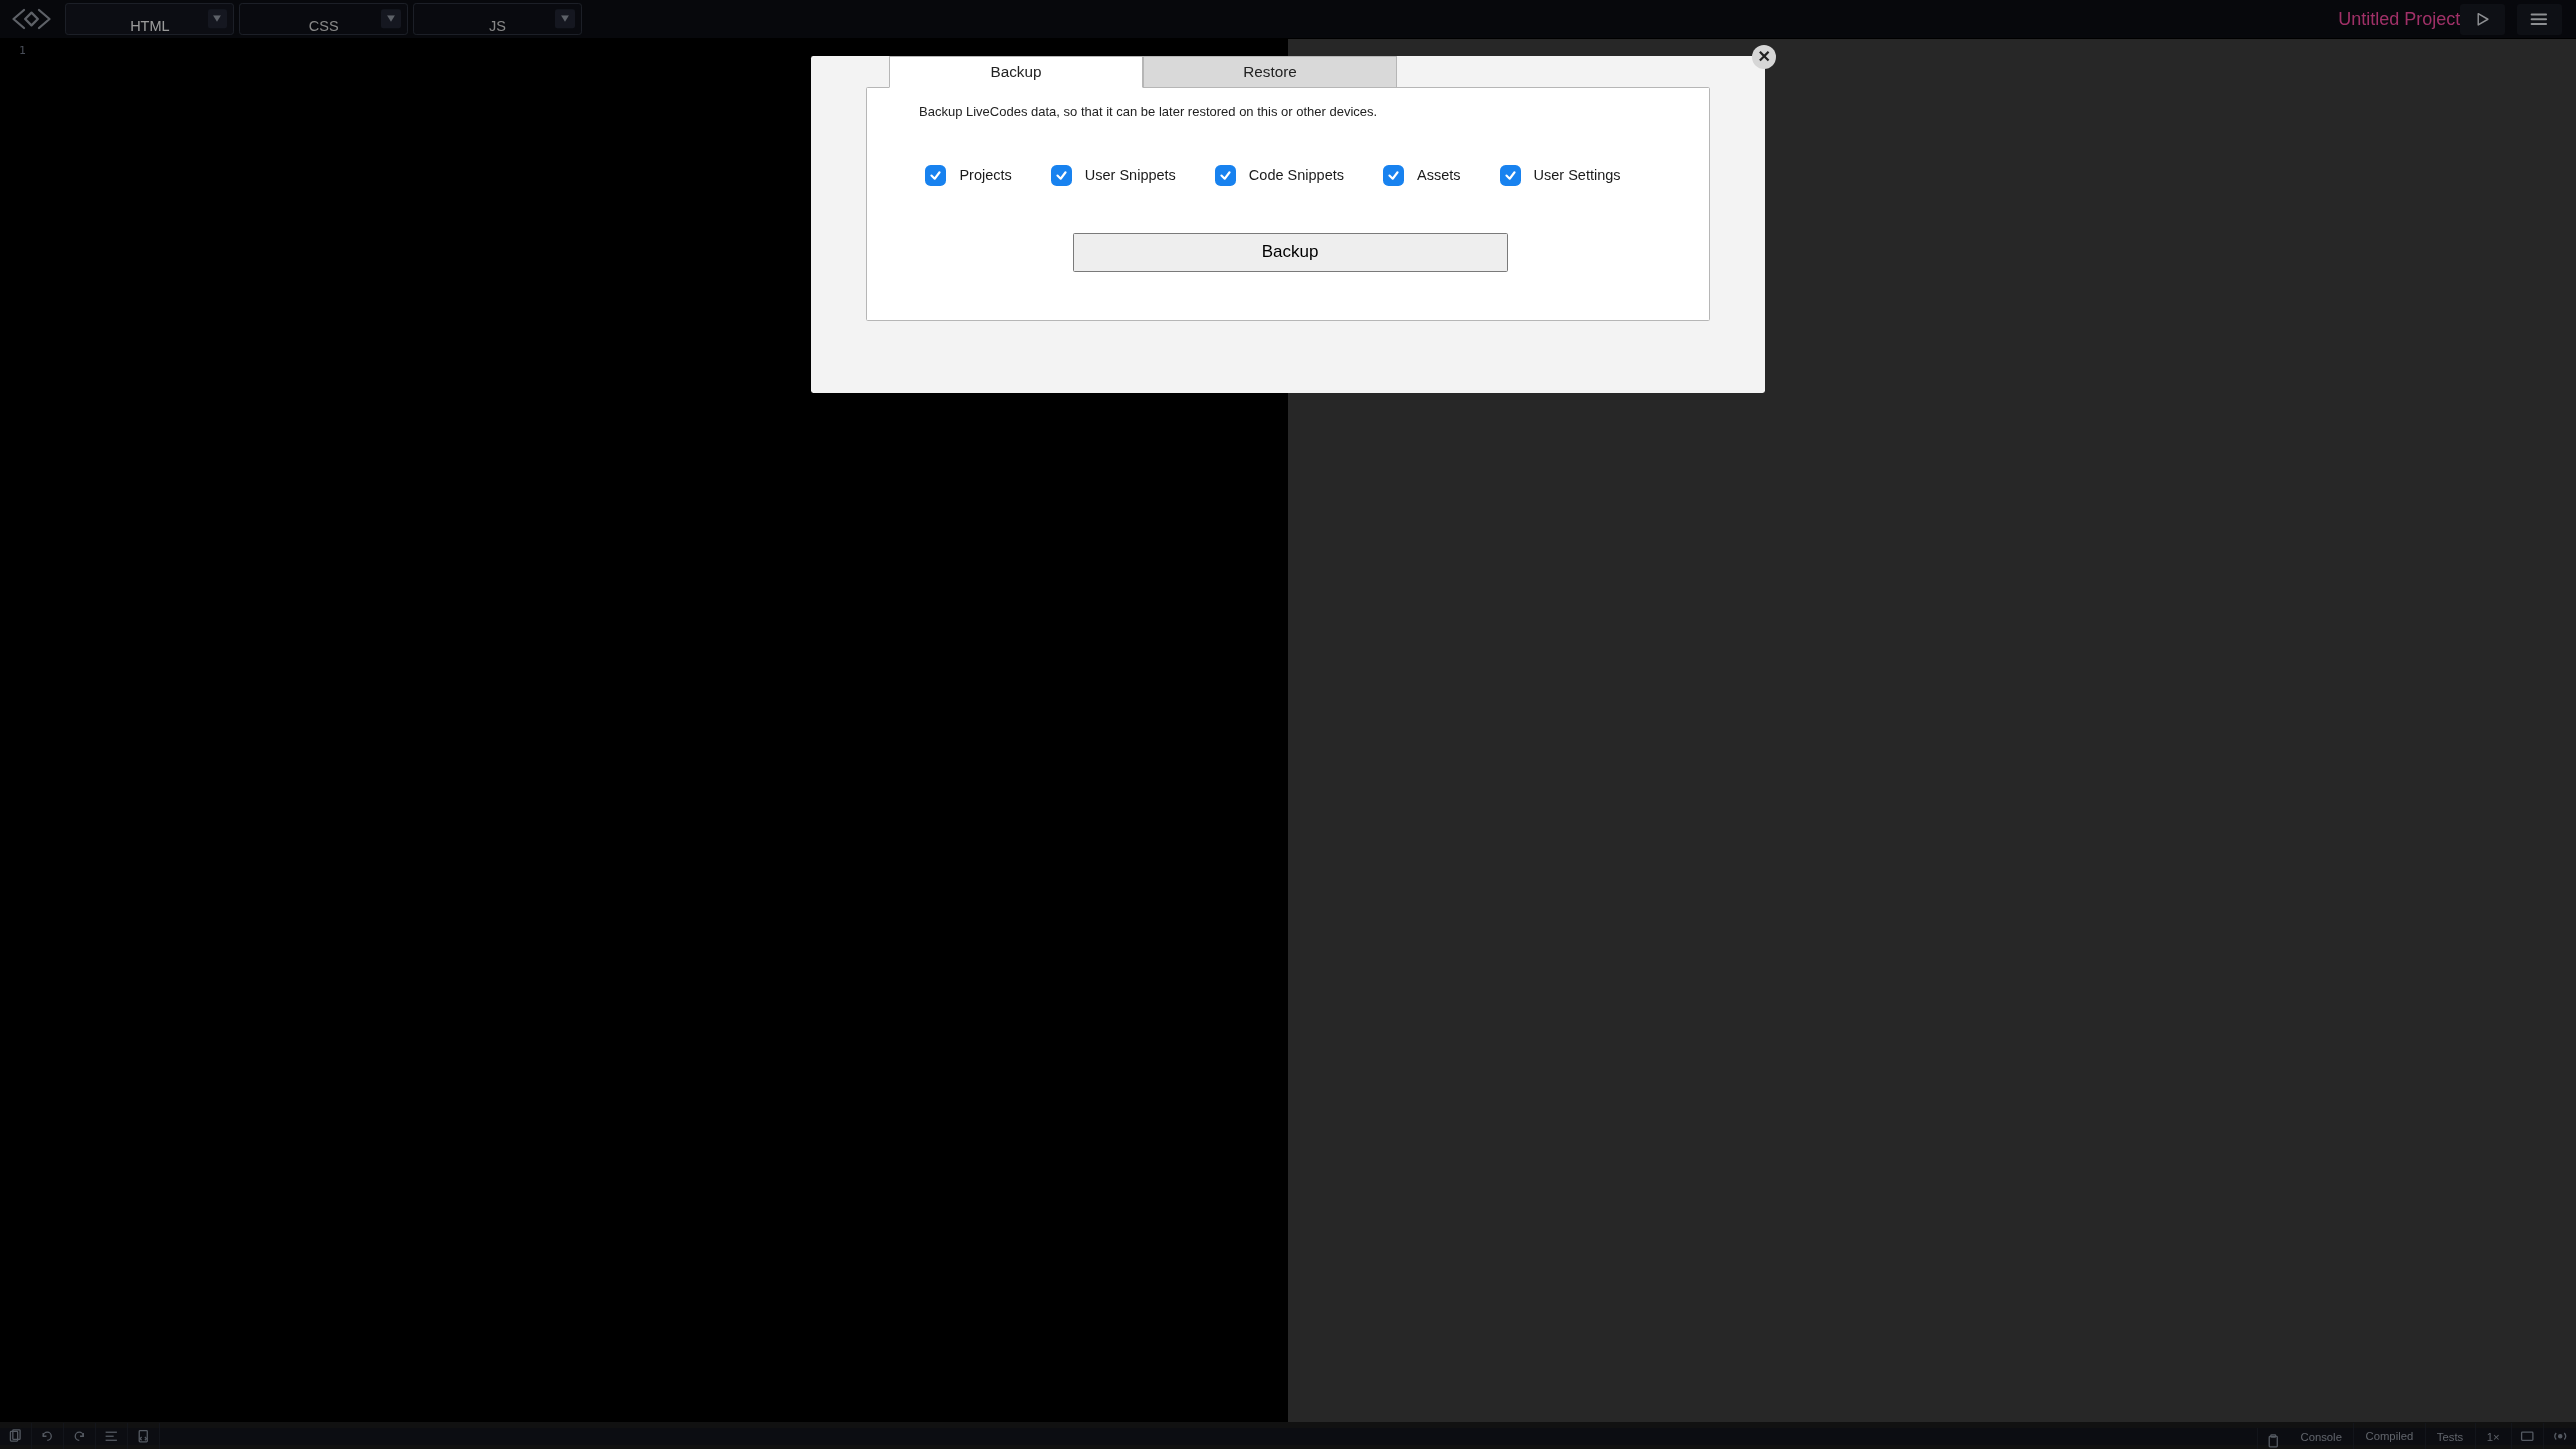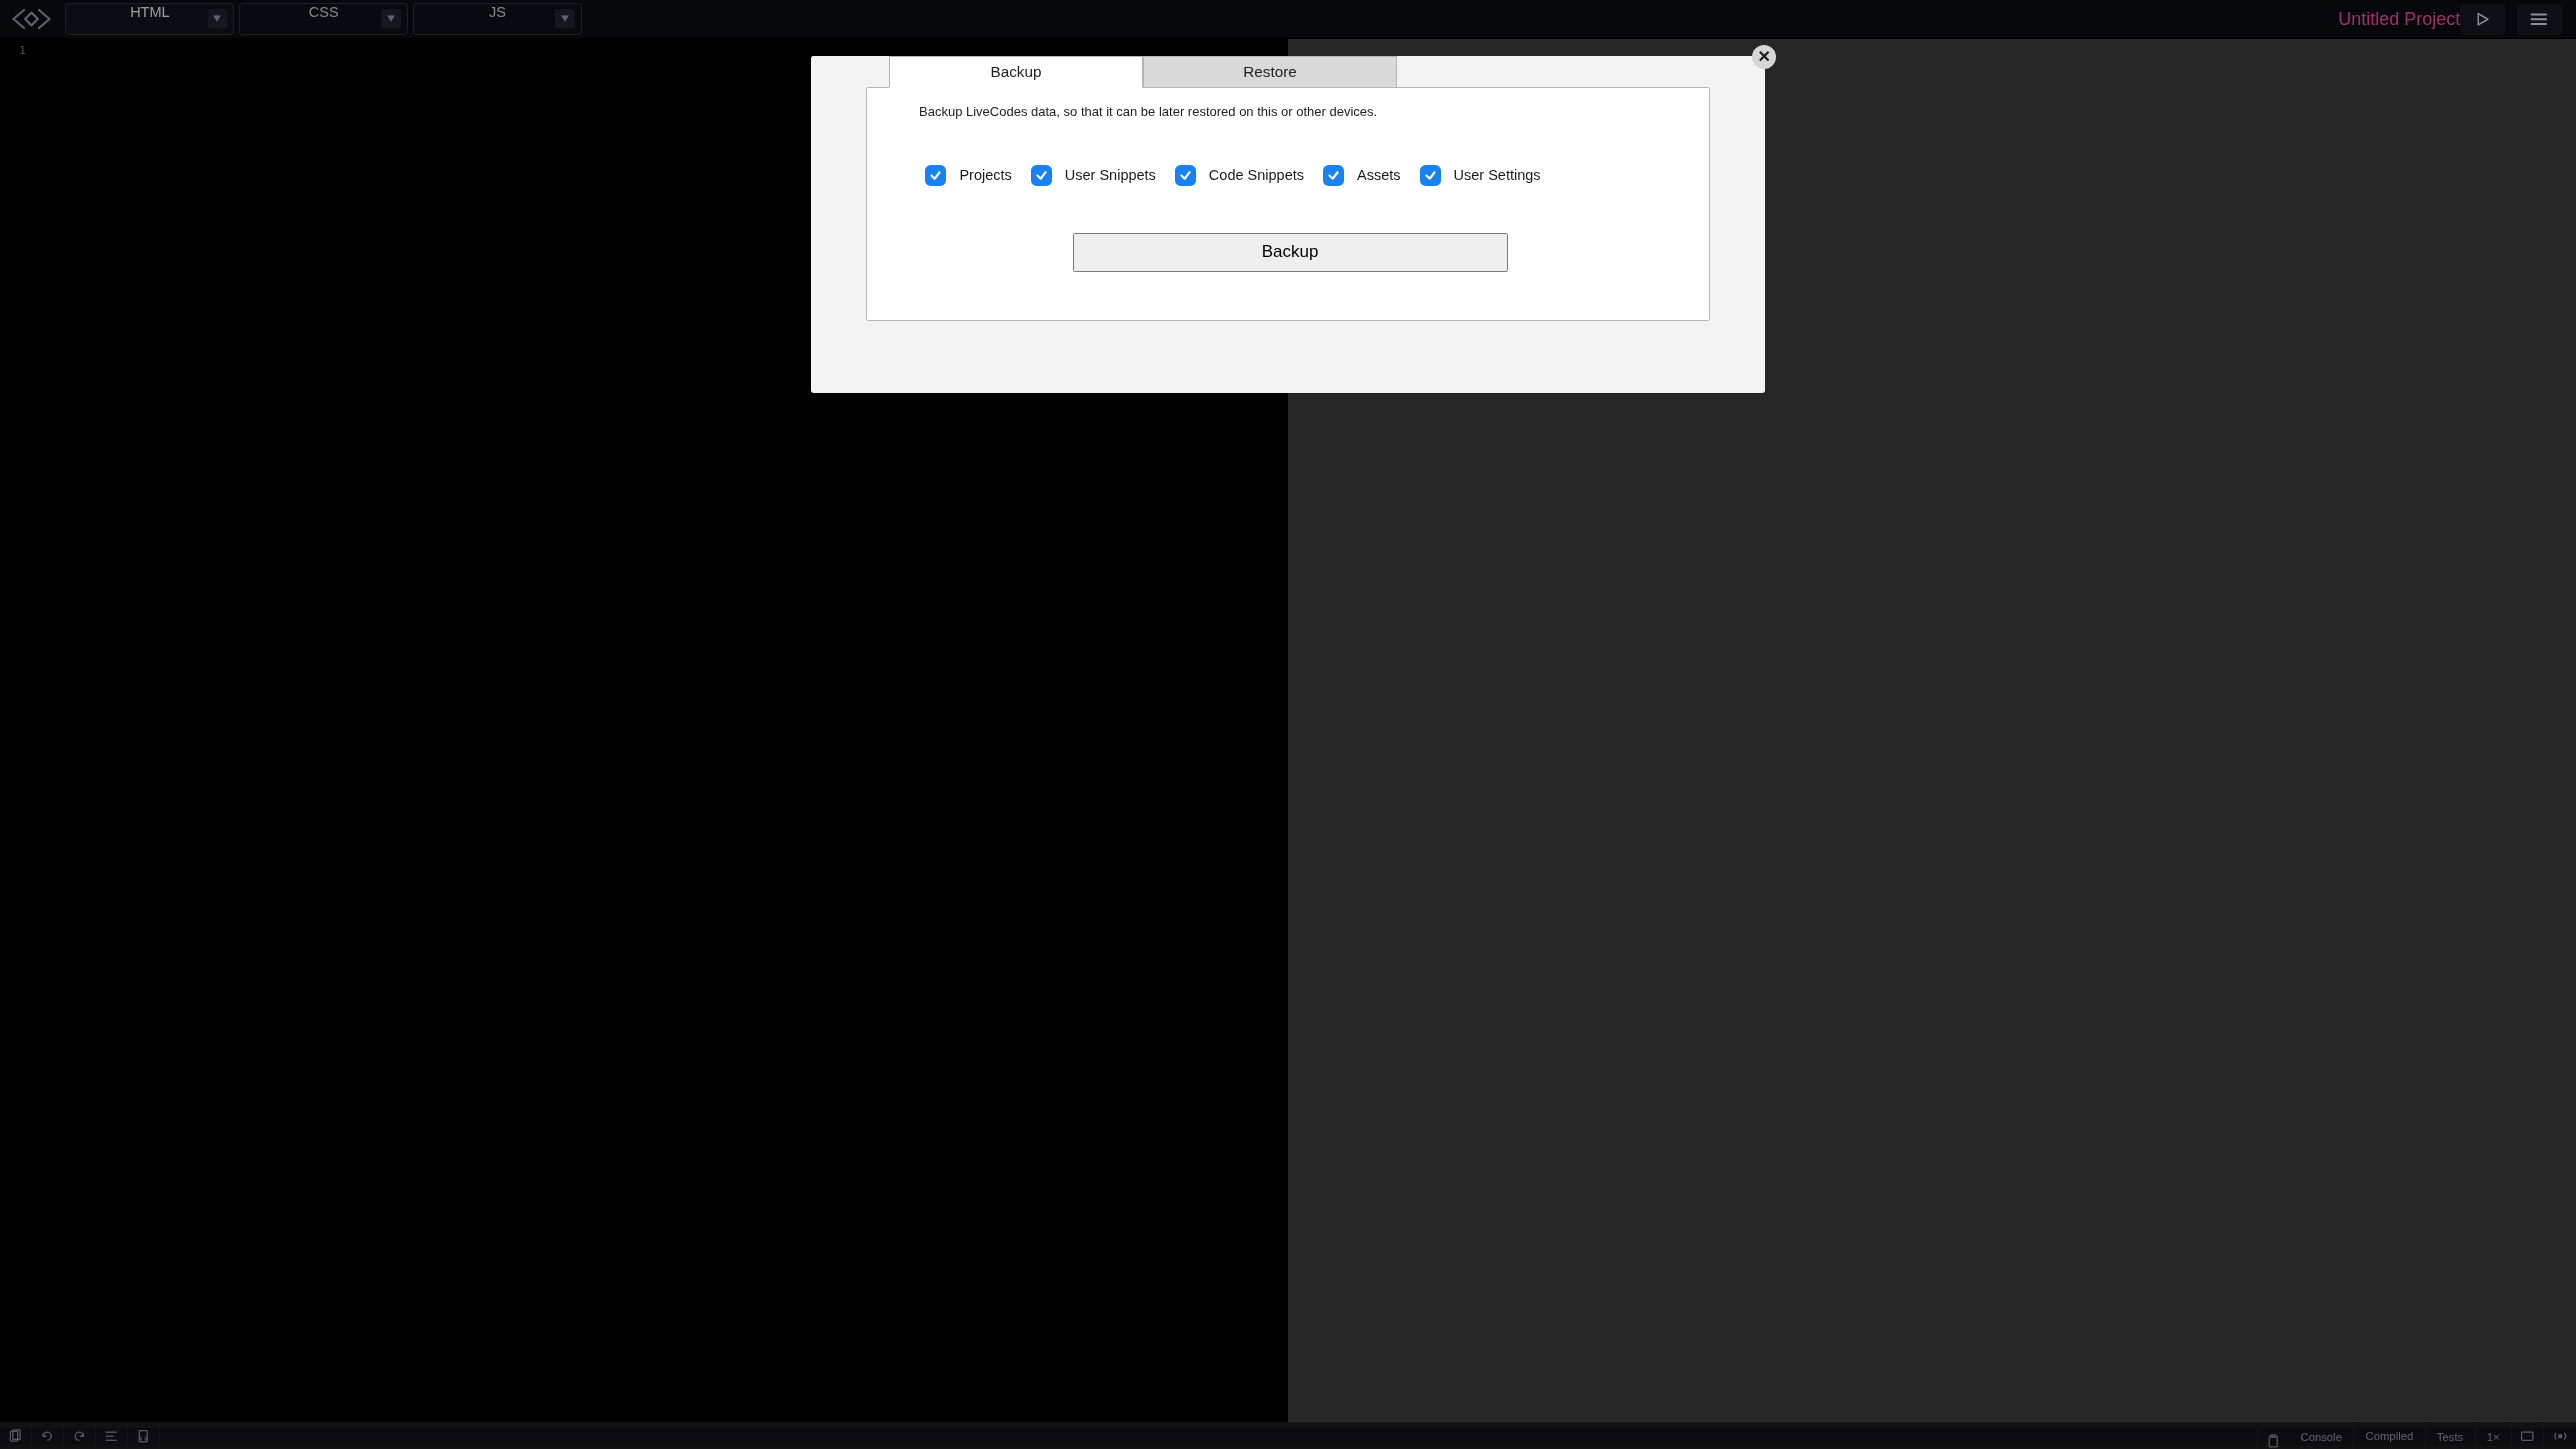--- a/index.html
+++ b/index.html
@@ -10,21 +10,21 @@
     display:flex; align-items:center; height:39px; background:#0b0d13;
     border-bottom:0.8px solid #000;
   }
   .logo {
     width:63px; display:flex; align-items:center; justify-content:center;
     color:#888;
   }
   .logo svg { width:45px; height:24px; }
   .lang-tab {
     flex:0 0 169px; height:32px; margin:3.2px 2.4px; border:0.8px solid #2a2f3a;
-    border-radius:3.2px; background:#0e1017; display:flex; align-items:flex-start;
+    border-radius:3.2px; background:#0e1017; display:flex; align-items:flex-end;
     justify-content:center; color:#c8c8c8; position:relative; font-size:14.5px;
   }
   .lang-tab.active { background:#12141d; color:#e4e4e4; }
   .lang-caret {
     position:absolute; right:6.4px; top:50%; transform:translateY(-50%);
     width:19.3px; height:19.3px; background:#1f2330; border-radius:2.4px;
     display:flex; align-items:center; justify-content:center;
   }
   .lang-caret svg{ width:8px;height:6.4px; fill:#8a8f9a;}
   .title-area {
@@ -88,21 +88,21 @@
     cursor:pointer;
   }
   .mtab.active { background:#fff; border-bottom:0.8px solid #fff;}
   .panel {
     margin:0 55px; background:#fff; border:0.8px solid #b6b6b6; border-radius:1.6px;
     margin-top:-0.8px; padding:14px 48px 48px 52px;
   }
   .panel p { font-size:13px; color:#222; line-height:1.5;}
   .panel a { color:#0b61c4; text-decoration:underline;}
   .ext-icon{display:inline-block;vertical-align:-1.6px;margin-left:2.4px;}
-  .checks { display:flex; gap:19px; margin-top:43px; padding-left:6.4px; flex-wrap:nowrap;}
+  .checks { display:flex; gap:39px; margin-top:43px; padding-left:6.4px; flex-wrap:nowrap;}
   .chk-item { display:flex; align-items:center; gap:13px;}
   .chk-box {
     width:21px; height:21px; border-radius:5.6px; background:#1882ef;
     display:flex; align-items:center; justify-content:center; cursor:pointer;
   }
   .chk-box svg{width:13px;height:13px;}
   .chk-label { font-size:14.5px; color:#1a1a1a;}
   .action-row{ display:flex; justify-content:center; margin-top:47px;}
   .backup-btn{
     width:435px; height:39px; font-size:17px; background:#eeeeee;

